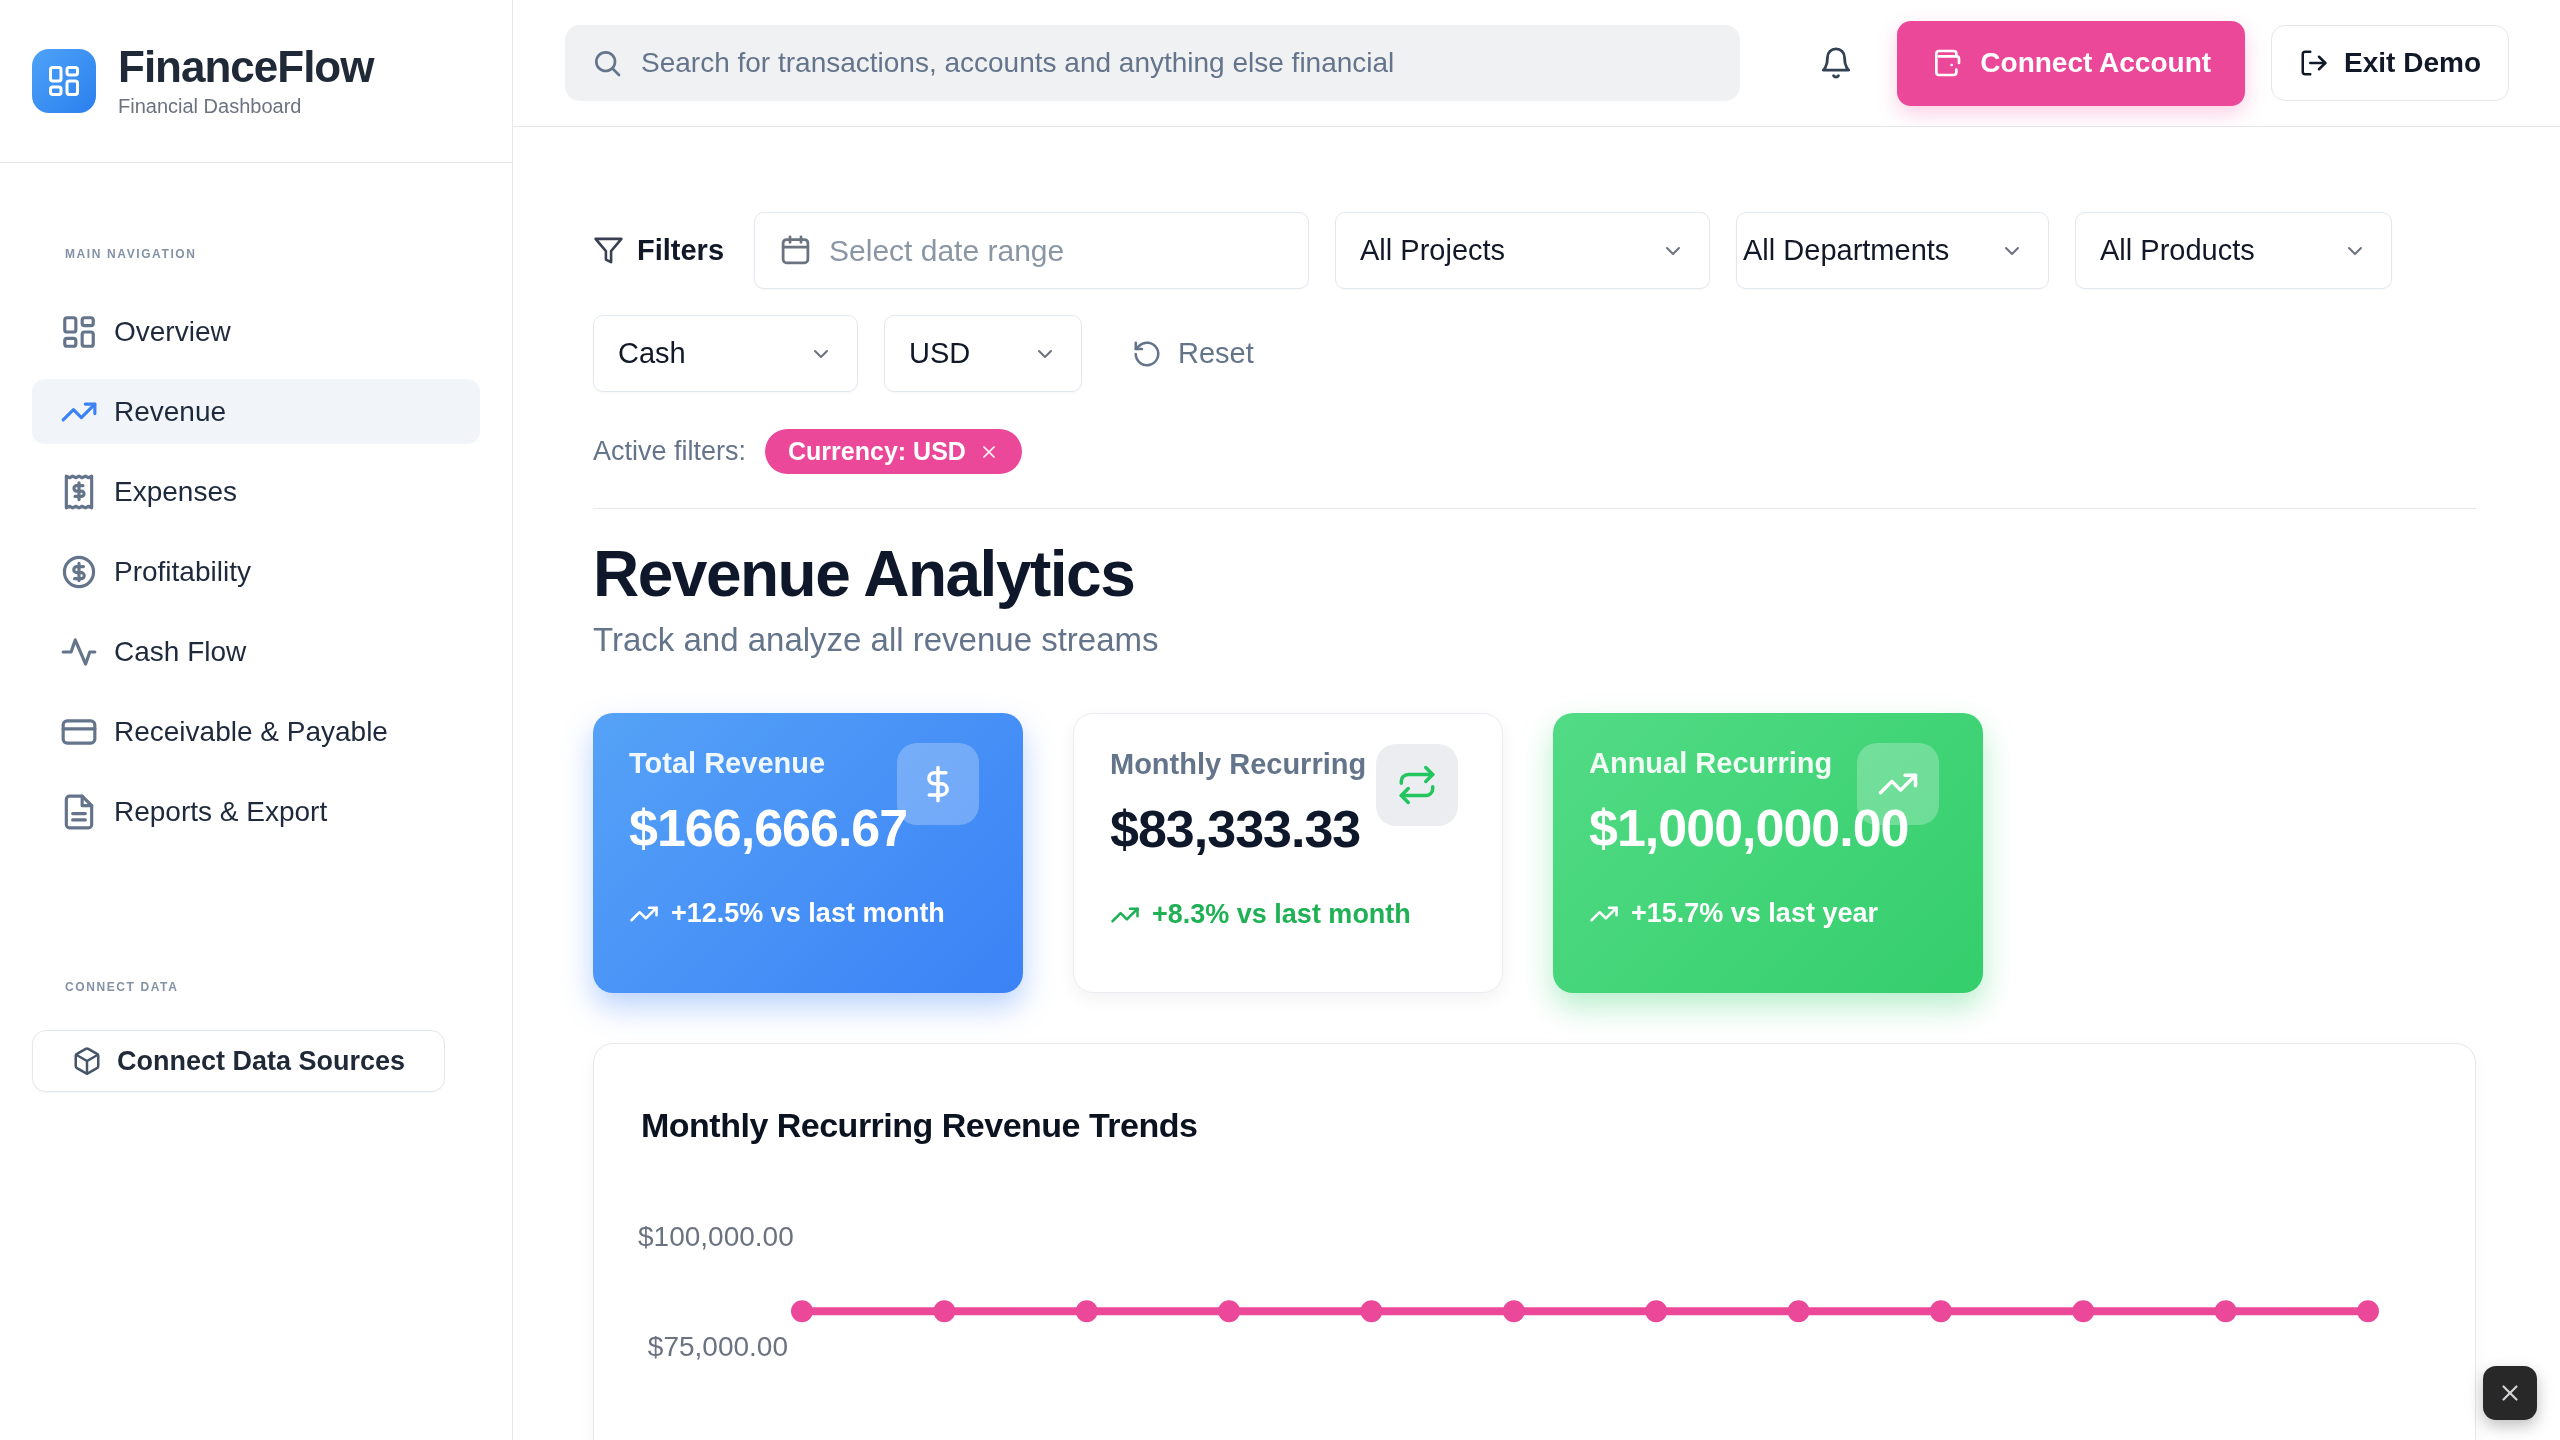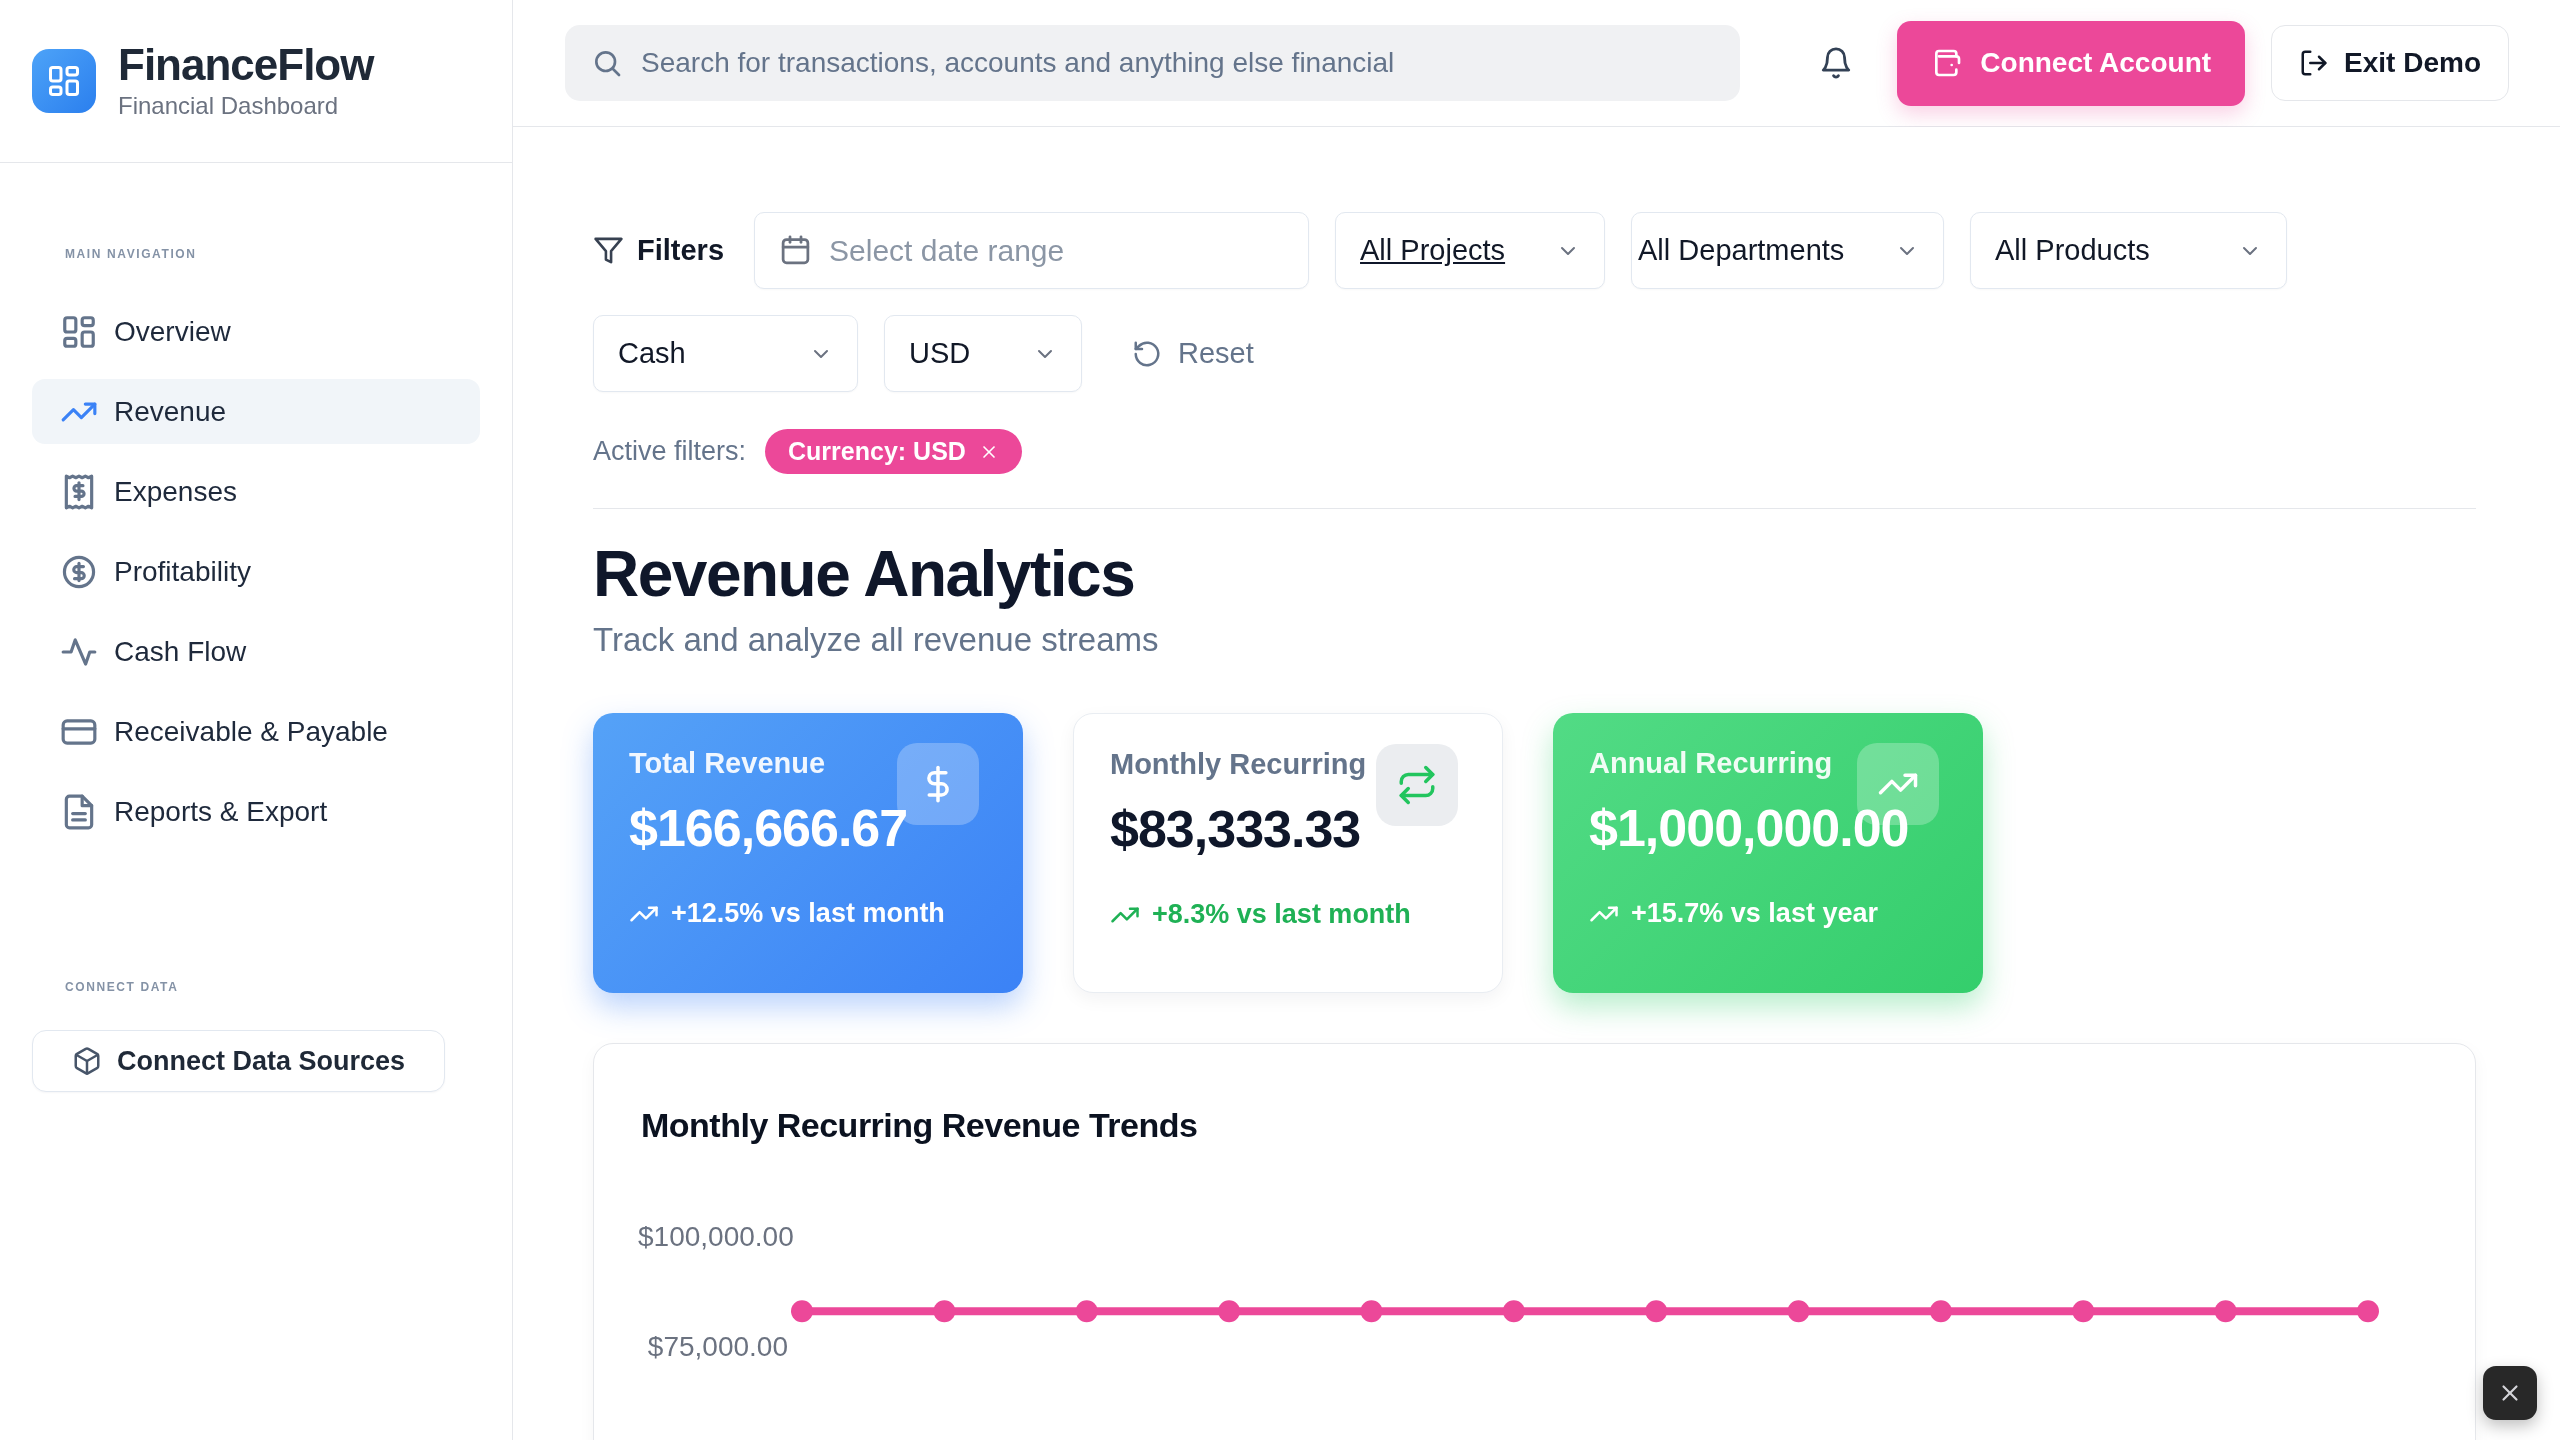--- a/index.html
+++ b/index.html
@@ -10,21 +10,21 @@
     font-family:"Liberation Sans","DejaVu Sans",sans-serif; color:#0f172a; background:#fff;
   }
   svg { display:block; }
   .ic { stroke:currentColor; fill:none; stroke-width:2; stroke-linecap:round; stroke-linejoin:round; }
 
   
   .sidebar { position:absolute; left:0; top:0; width:513px; height:1440px; background:#fff; border-right:1px solid #e5e7eb; }
   .brand { height:163px; border-bottom:1px solid #e5e7eb; display:flex; align-items:center; padding:0 32px; gap:22px; }
   .brand-logo { width:64px; height:64px; border-radius:17px; background:linear-gradient(135deg,#4da3f8,#2b7fee); display:flex; align-items:center; justify-content:center; color:#fff; flex:none; }
   .brand-title { font-size:44px; font-weight:800; color:#1f2937; letter-spacing:-1px; line-height:1.05; }
-  .brand-subtitle { font-size:24px; color:#6b7280; margin-top:4px; }
+  .brand-subtitle { font-size:20px; color:#6b7280; margin-top:4px; }
   .side-section-title { font-size:12px; font-weight:700; letter-spacing:1.6px; color:#8492a6; margin:84px 0 0 65px; }
   .nav { margin:38px 32px 0 32px; }
   .nav-item { display:flex; align-items:center; gap:16px; height:65px; padding:0 28px; border-radius:13px; margin-bottom:15px; color:#64748b; cursor:pointer; }
   .nav-item .lbl { font-size:28px; font-weight:500; color:#1e293b; white-space:nowrap; }
   .nav-item.active { background:#f1f5f9; }
   .nav-item.active .nico { color:#3b82f6; }
   .nico { width:38px; height:38px; flex:none; }
   .connect-title { margin-top:136px; }
   .connect-btn { margin:36px 32px 0 32px; width:413px; height:62px; border:1px solid #e2e8f0; border-radius:14px; background:#fff; display:flex; align-items:center; justify-content:center; gap:15px; color:#475569; cursor:pointer; box-shadow:0 1px 2px rgba(15,23,42,.04); }
   .connect-btn .lbl { font-size:27px; font-weight:600; color:#1f2937; }
@@ -44,21 +44,21 @@
   .filters-label { display:flex; align-items:center; gap:13px; color:#111827; font-size:29px; font-weight:700; margin-right:4px; }
   .filters-label .fic { color:#374151; }
   .field { height:77px; border:1px solid #e2e8f0; border-radius:10px; background:#fff; display:flex; align-items:center; padding:0 24px; box-shadow:0 1px 2px rgba(15,23,42,.03); }
   .date-field { width:555px; gap:17px; color:#6b7280; }
   .date-field input { border:none; outline:none; background:transparent; font-size:30px; color:#334155; width:100%; font-family:inherit; }
   .date-field input::placeholder { color:#8b96a5; }
   .dropdown { justify-content:space-between; cursor:pointer; }
   .dropdown .val { font-size:29px; color:#111827; font-weight:500; }
   .dropdown .chev { color:#6b7280; }
   .row2 { margin-top:26px; }
-  .dd-projects{width:270px;text-decoration:underline;} .dd-departments{width:313px;padding-left:6px;} .dd-products{width:317px;}
+  .dd-projects{width:375px;} .dd-departments{width:313px;padding-left:6px;} .dd-products{width:317px;}
   .dd-regions{width:318px;} .dd-cash{width:265px;} .dd-currency{width:198px;}
   .reset-btn { display:flex; align-items:center; gap:16px; color:#64748b; font-size:29px; font-weight:500; background:none; border:none; cursor:pointer; margin-left:24px; font-family:inherit; }
   .active-row { margin-top:37px; display:flex; align-items:center; gap:19px; }
   .active-label { font-size:27px; color:#64748b; }
   .chip { height:45px; border-radius:23px; background:#ec4899; color:#fff; display:flex; align-items:center; gap:13px; padding:0 23px; cursor:pointer; }
   .chip .clbl { font-size:25px; font-weight:700; }
   .chip .x { color:#fff; }
   .divider { height:1px; background:#e5e7eb; margin-top:34px; }
 
   .page-title { margin-top:28px; font-size:64px; font-weight:800; color:#0f172a; letter-spacing:-1.5px; }

